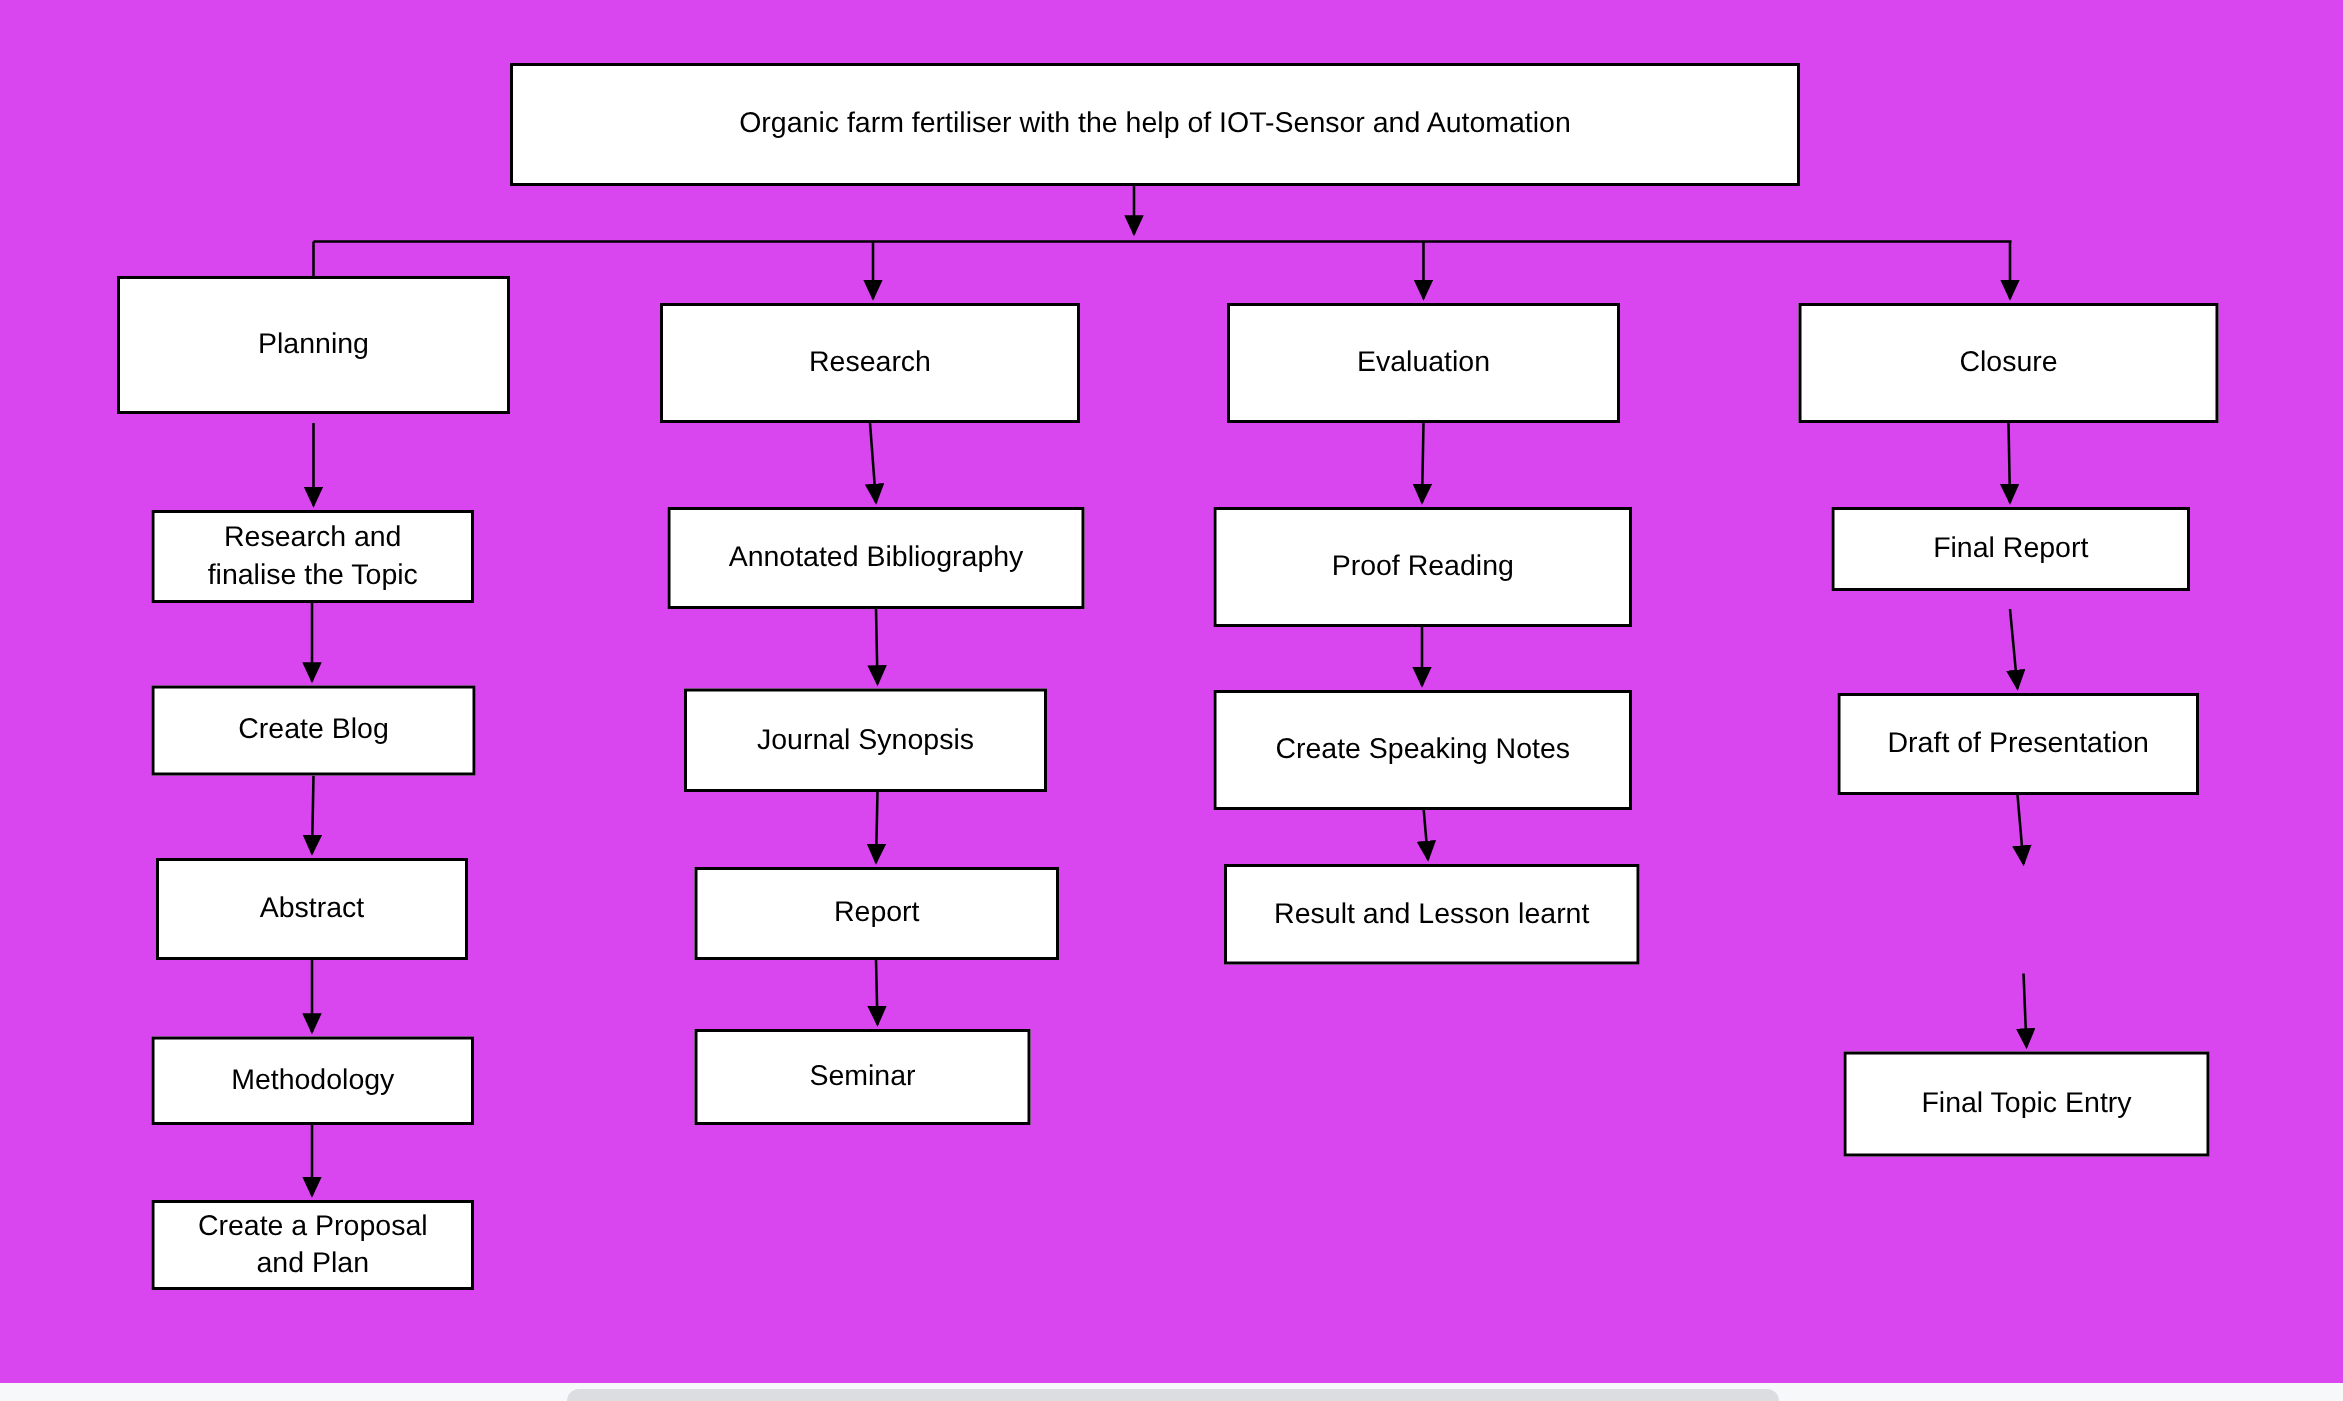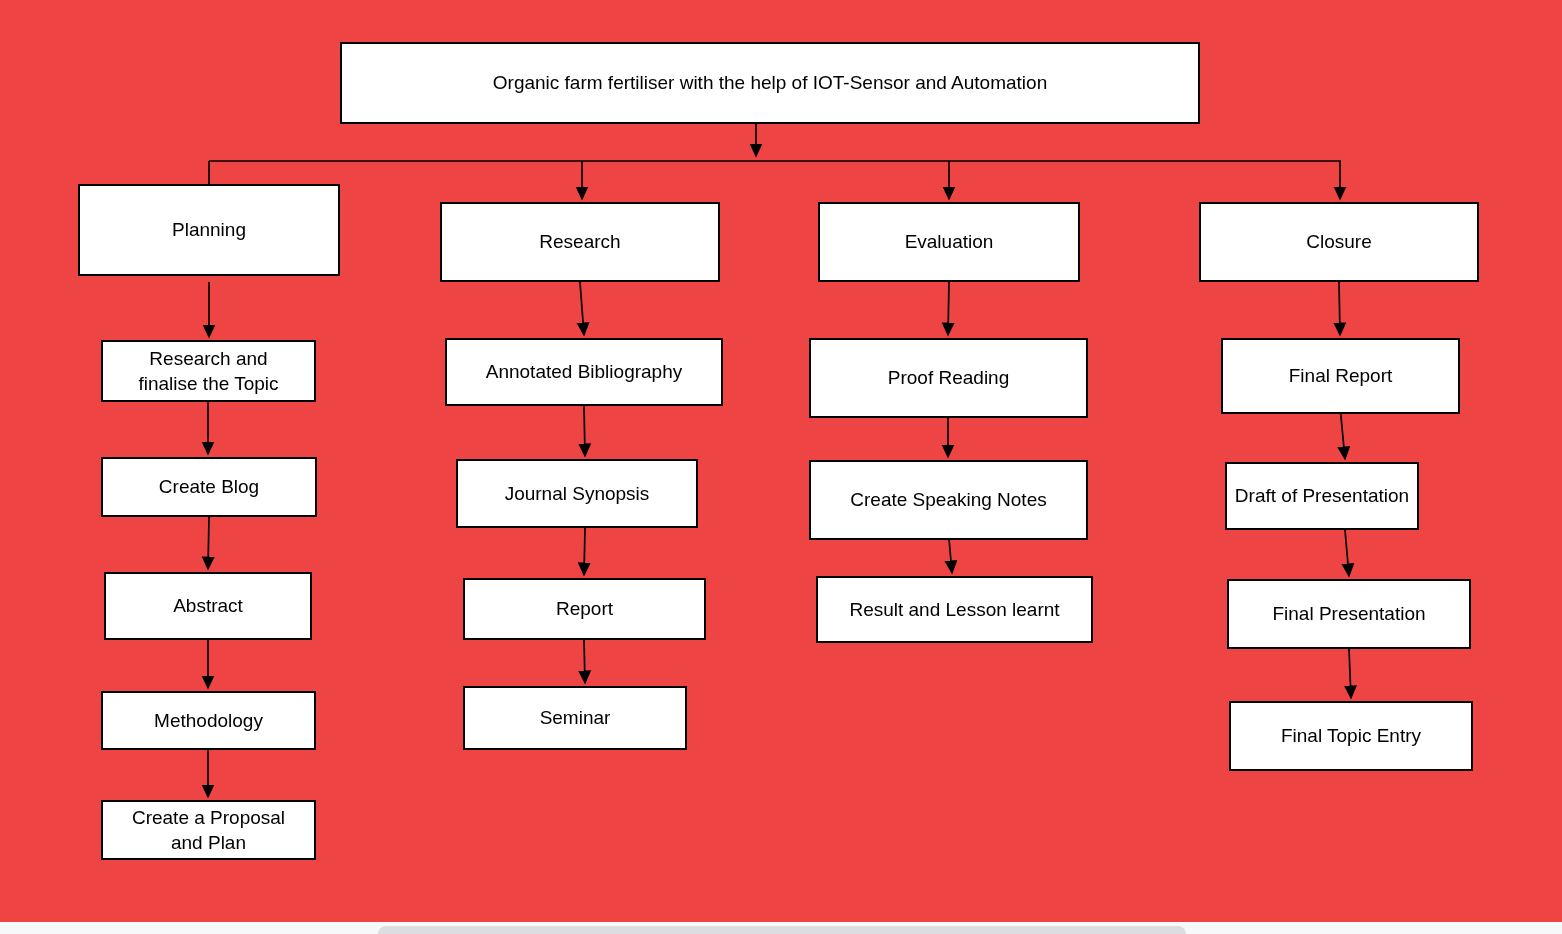--- a/index.html
+++ b/index.html
@@ -8,21 +8,21 @@
     background: #ffffff;
     width: 1562px;
     height: 934px;
     overflow: hidden;
     font-family: "Liberation Sans", sans-serif;
   }
   #canvas {
     position: relative;
     width: 1562px;
     height: 934px;
-    background: #ef4444;
+    background: #d946ef;
   }
   #edge-layer {
     position: absolute;
     left: 0; top: 0;
     width: 1562px; height: 934px;
     pointer-events: none;
   }
   .node {
     position: absolute;
     box-sizing: border-box;
@@ -113,22 +113,21 @@
   <div class="node" style="left:456px;top:459px;width:242px;height:69px">Journal Synopsis</div>
   <div class="node" style="left:463px;top:578px;width:243px;height:62px">Report</div>
   <div class="node" style="left:463px;top:686px;width:224px;height:64px">Seminar</div>
 
   <div class="node" style="left:818px;top:202px;width:262px;height:80px">Evaluation</div>
   <div class="node" style="left:809px;top:338px;width:279px;height:80px">Proof Reading</div>
   <div class="node" style="left:809px;top:460px;width:279px;height:80px">Create Speaking Notes</div>
   <div class="node" style="left:816px;top:576px;width:277px;height:67px">Result and Lesson learnt</div>
 
   <div class="node" style="left:1199px;top:202px;width:280px;height:80px">Closure</div>
-  <div class="node" style="left:1221px;top:338px;width:239px;height:76px">Final Report</div>
-  <div class="node" style="left:1225px;top:462px;width:194px;height:68px">Draft of Presentation</div>
-  <div class="node" style="left:1227px;top:579px;width:244px;height:70px">Final Presentation</div>
+  <div class="node" style="left:1221px;top:338px;width:239px;height:56px">Final Report</div>
+  <div class="node" style="left:1225px;top:462px;width:241px;height:68px">Draft of Presentation</div>
   <div class="node" style="left:1229px;top:701px;width:244px;height:70px">Final Topic Entry</div>
 
   <div class="scrollbar-track">
     <div class="scrollbar-thumb"></div>
   </div>
 
 </div>
 
 </body></html>

